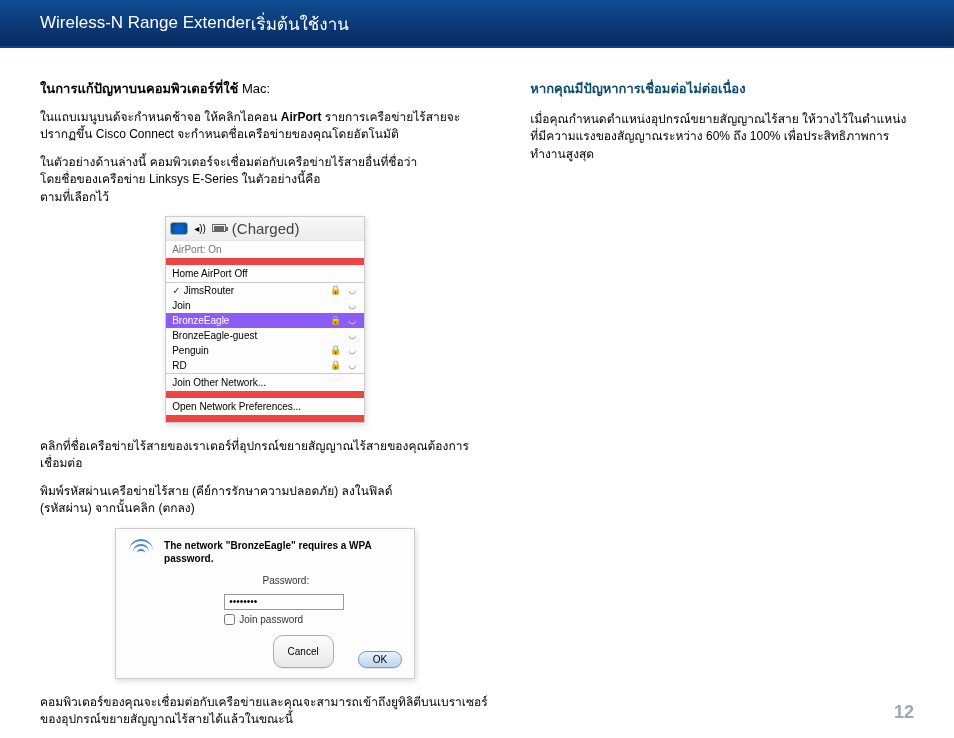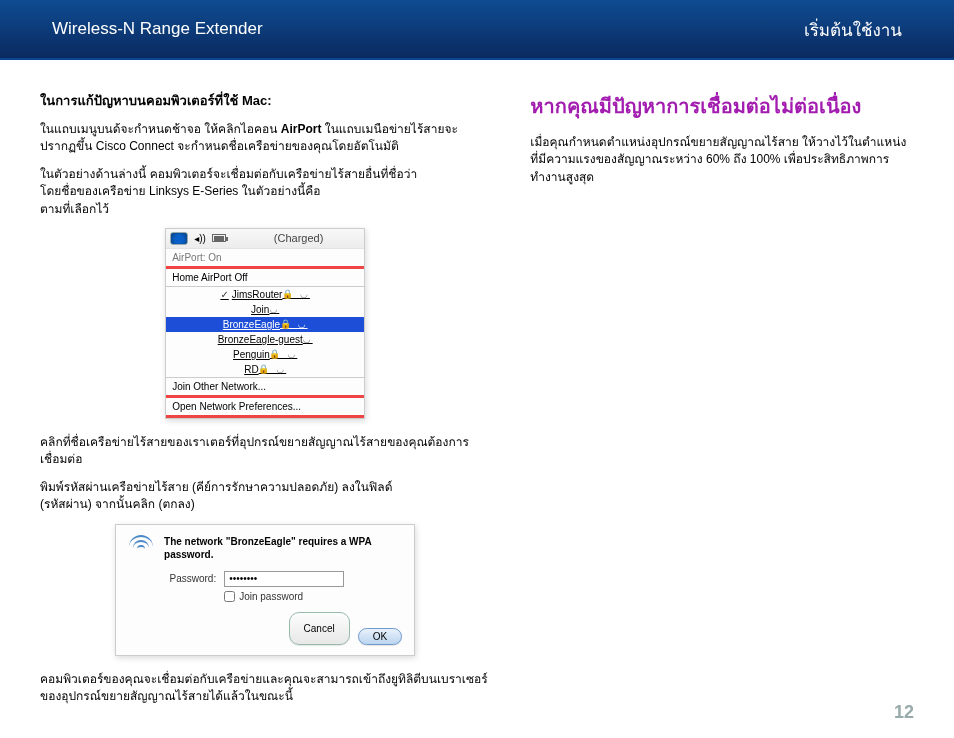--- a/index.html
+++ b/index.html
@@ -1,106 +1,106 @@
 <!DOCTYPE html>
 <html><head>
 <meta charset="utf-8">
 <style>
   * { box-sizing: border-box; margin: 0; padding: 0; }
   html, body { width: 954px; height: 738px; font-family: Arial, "Helvetica Neue", sans-serif; background: #fff; }
   .header {
-    height: 60px;
+    height: 48px;
     background: linear-gradient(to bottom, #0f4c92, #0a2a60);
     color: #fff;
     display: flex;
-    justify-content: space-between;
+    justify-content: flex-start;
     align-items: center;
-    padding: 0 52px;
+    padding: 0 40px;
     font-size: 17px;
     border-bottom: 2px solid #0a4590;
   }
   .content {
     display: flex;
     padding: 30px 40px 10px 40px;
     gap: 40px;
   }
   .col-left { width: 54%; }
   .col-right { width: 46%; }
   .subhead-bold { font-weight: bold; font-size: 13px; margin-bottom: 10px; }
-  .subhead-bold .strong { font-weight: bold; margin-top: 8px; }
+  .subhead-bold .strong { font-weight: normal; margin-top: 8px; }
   .para { font-size: 12px; line-height: 1.45; margin-bottom: 10px; }
   .para .bold { font-weight: bold; }
   .figure {
     margin: 10px auto 15px auto;
     border: 1px solid #ccc;
     background: #fdfdfd;
     box-shadow: 1px 2px 6px rgba(0,0,0,0.15);
   }
   .fig1 { width: 200px; font-size: 10px; }
   .fig1-top {
     display: flex; align-items: center; gap: 6px;
     padding: 3px 4px; border-bottom: 1px solid #e3e3e3;
     background: linear-gradient(#f8f8f8,#ececec);
   }
   .airport-icon {
     width: 18px; height: 13px; border-radius: 3px;
     background: radial-gradient(circle at 50% 60%, #0a60c6 40%, #073c7a 100%);
     border: 1px solid #9aa; display:inline-block;
   }
-  .battery { font-size: 11px; color:#444;margin-left:42px; }
-  .fig1-sec { padding: 3px 6px; border-bottom: 3px solid #ef4444; }
+  .battery { font-size: 15px; color:#444; }
+  .fig1-sec { padding: 3px 6px; border-bottom: 7px solid #ef4444; }
   .fig1-sec.gray { color:#777; }
-  .fig1-row { display:flex; justify-content:center; align-items:center; padding: 2px 6px; text-decoration: underline; }
-  .fig1-row.sel { background:#1d4ed8; color:#fff; }
+  .fig1-row { display:flex; justify-content:space-between; align-items:center; padding: 2px 6px; }
+  .fig1-row.sel { background:#8b5cf6; color:#fff; }
   .fig1-row .icons { font-size:9px; color:#777; letter-spacing:2px; }
   .fig1-row.sel .icons { color:#eee; }
   .check { color:#333; margin-right:3px; }
 
   .fig2 { width: 300px; padding: 10px 12px 10px 12px; font-size: 10px; }
   .fig2-top { display:flex; gap:12px; align-items:flex-start; margin-bottom:10px; }
   .wifi-icon { width:26px; height:20px; position:relative; }
   .wifi-icon .arc { position:absolute; border:2px solid #4a88c8; border-bottom:none; border-left:none; border-right:none; border-radius:50%; }
   .wifi-icon .a1 { width:24px; height:24px; left:1px; top:0; }
   .wifi-icon .a2 { width:16px; height:16px; left:5px; top:5px; }
   .wifi-icon .a3 { width:8px; height:8px; left:9px; top:10px; }
   .fig2-msg { font-weight:bold; font-size:10px; line-height:1.3; }
-  .fig2-row { display:flex; align-items:center; gap:8px; margin-bottom:4px; padding-left:38px; }
+  .fig2-row { display:flex; align-items:center; gap:8px; margin-bottom:4px; padding-left:38px;flex-direction:column; }
   .fig2-row label { width:50px; text-align:right; color:#333; }
   .fig2-row input[type=text] { width:120px; height:16px; border:1px solid #999; font-size:10px; padding:0 4px; }
   .fig2-check { padding-left:96px; font-size:10px; color:#333; display:flex; align-items:center; gap:4px; }
   .fig2-check input { width:11px; height:11px; }
-  .fig2-btns { display:flex; justify-content:flex-end; gap:8px; margin-top:10px; }
+  .fig2-btns { display:flex; justify-content:flex-end; gap:24px; margin-top:10px; }
   .mac-btn {
     font-size:10px; padding:2px 14px; border-radius:10px;
     border:1px solid #9ba; background:linear-gradient(#fdfdfd,#e8e8e8);
     box-shadow: 0 1px 1px rgba(0,0,0,0.1);
   }
   .mac-btn.primary { background:linear-gradient(#e8f1fb,#bcd5ef); border-color:#6f9acb;margin-top:16px; }
 
-  .h2-blue { color:#a21caf; font-size:20px; font-weight:bold; margin-bottom:12px; }
+  .h2-blue { color:#0c4a6e; font-size:13px; font-weight:bold; margin-bottom:12px; }
   .page-no { position:absolute; bottom:15px; right:40px; color:#9aa; font-size:18px; font-weight:bold; }
   .page { position:relative; width:954px; height:738px; }
 </style>
 </head>
 <body>
 
 <div class="page">
   <div class="header">
     <span>Wireless-N Range Extender</span>
     <span>เริ่มต้นใช้งาน</span>
   </div>
 
   <div class="content">
 
     <div class="col-left">
       <p class="subhead-bold">
         <span>ในการแก้ปัญหาบนคอมพิวเตอร์ที่ใช้</span> <span class="strong">Mac:</span>
       </p>
       <p class="para">
-        <span>ในแถบเมนูบนด้จะกำหนดช้าจอ ให้คลิกไอคอน </span><span class="bold">AirPort</span><span> ในแถบเมนือข่ายไร้สายจะปรากฏขึ้น Cisco Connect จะกำหนดชื่อเครือข่ายของคุณโดยอัตโนมัติ</span>
+        <span>ในแถบเมนูบนด้จะกำหนดช้าจอ ให้คลิกไอคอน </span><span class="bold">AirPort</span><span> รายการเครือข่ายไร้สายจะปรากฏขึ้น Cisco Connect จะกำหนดชื่อเครือข่ายของคุณโดยอัตโนมัติ</span>
       </p>
       <p class="para">
         <span>ในตัวอย่างด้านล่างนี้ คอมพิวเตอร์จะเชื่อมต่อกับเครือข่ายไร้สายอื่นที่ชื่อว่า </span><br>
         <span>             โดยชื่อของเครือข่าย Linksys E-Series ในตัวอย่างนี้คือ</span><br>
         <span>                 ตามที่เลือกไว้</span>
       </p>
 
       <div class="figure fig1">
         <div class="fig1-top">
           <span class="airport-icon"></span>

